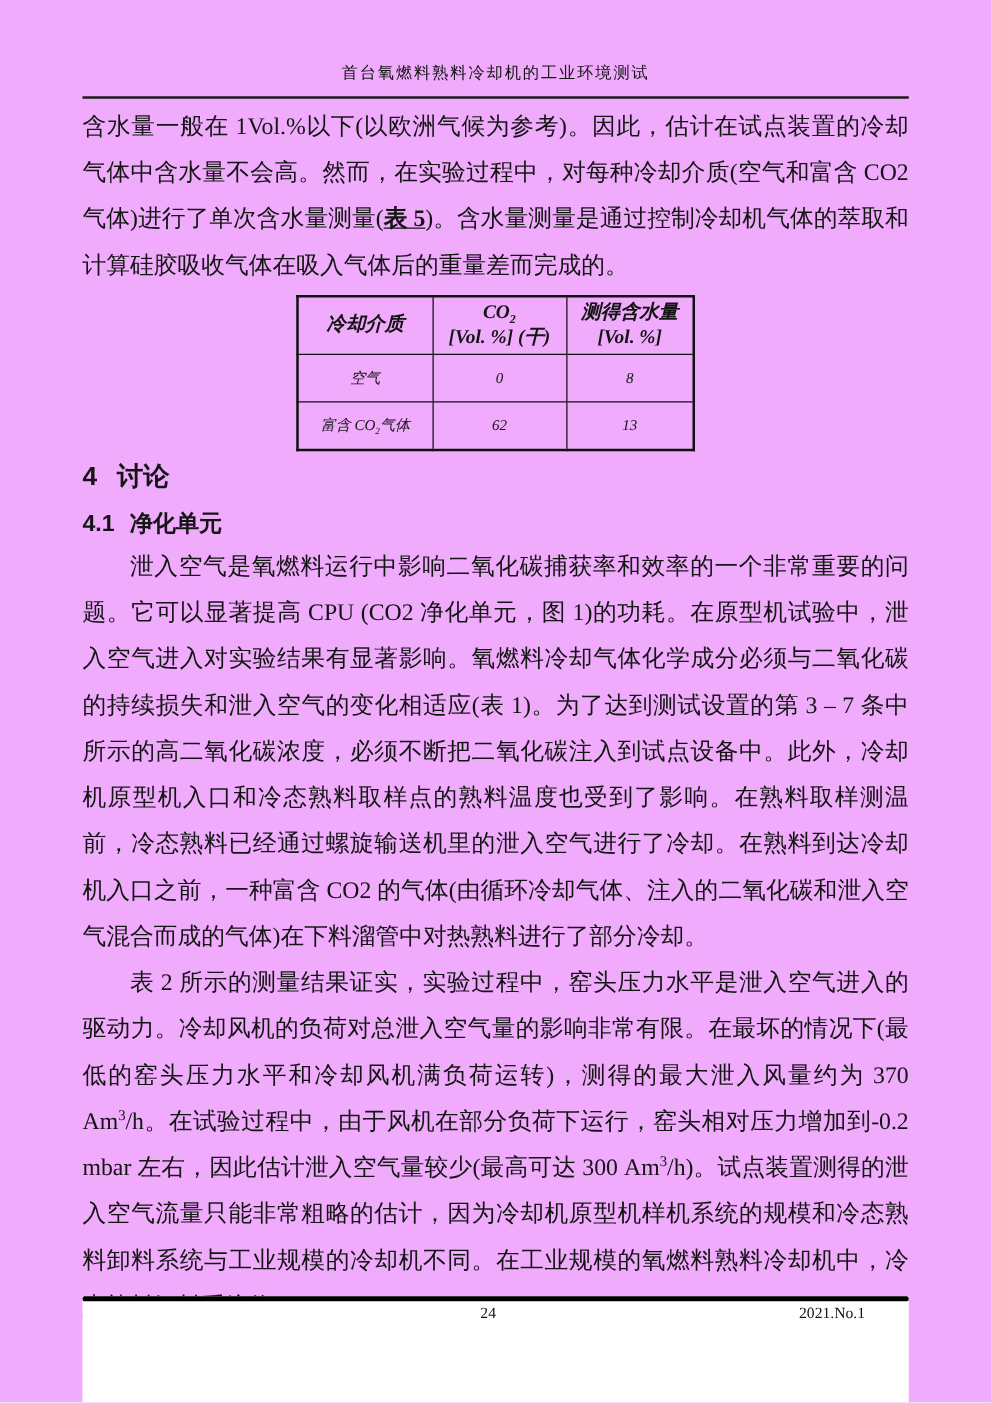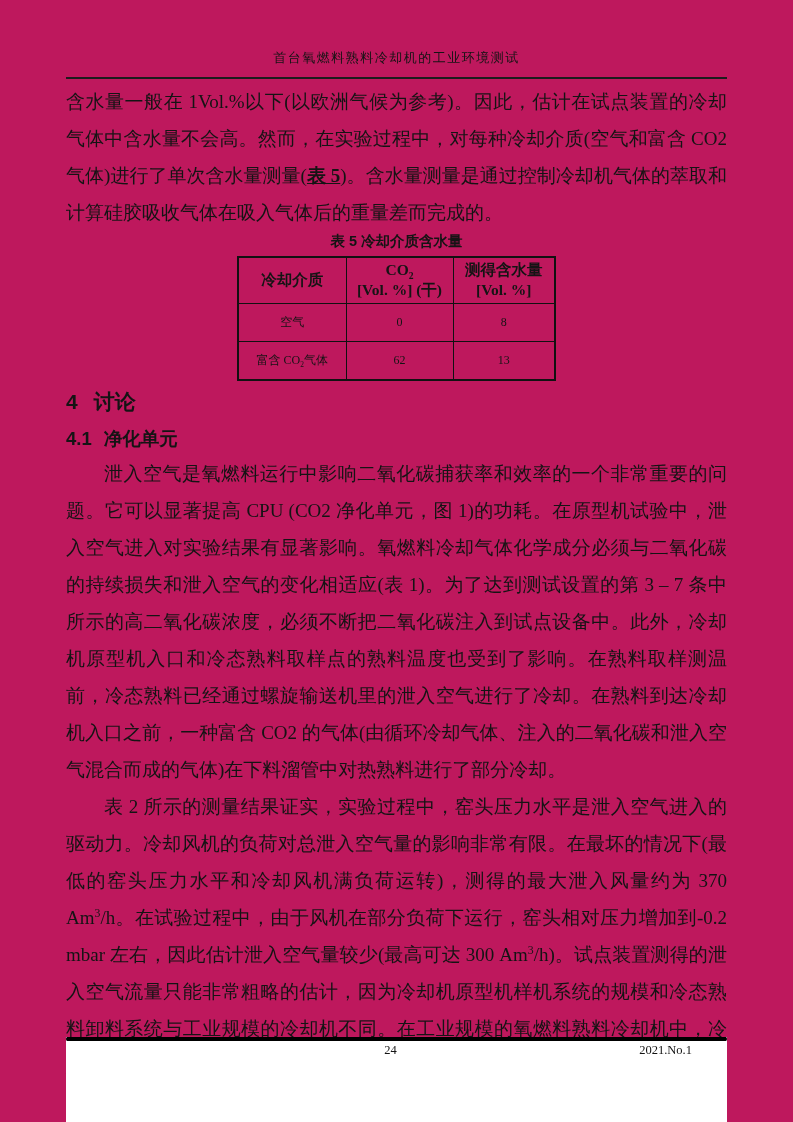--- a/index.html
+++ b/index.html
@@ -1,20 +1,20 @@
 <!DOCTYPE html>
 <html><head>
 <meta charset="utf-8">
 <style>
   * { margin:0; padding:0; box-sizing:border-box; }
   html,body { background:#ffffff; }
   .page {
     position:relative;
     width:793px; height:1122px;
-    background:#be185d;
+    background:#f0abfc;
     color:#141414;
     font-family:"Liberation Serif","DejaVu Serif",serif;
     overflow:hidden;
     margin:0 auto;
   }
   .content { margin:0 66px; }
 
   .running-head {
     padding-top:50px;
     padding-bottom:11px;
@@ -44,20 +44,21 @@
     font-weight:bold;
     font-size:14.5px;
     line-height:20px;
   }
 
   table.data-table {
     margin:5px auto 0 auto;
     border-collapse:collapse;
     border:2px solid #111;
     text-align:center;
+    font-style:italic;
   }
   table.data-table th, table.data-table td {
     border:1px solid #111;
     vertical-align:middle;
     padding:0 4px;
   }
   table.data-table th { font-weight:bold; font-size:15.5px; line-height:20px; height:46px; }
   table.data-table td { font-size:12px; }
   .col-medium { width:108px; }
   .col-co2    { width:107px; }
@@ -101,21 +102,20 @@
 
 <div class="page">
   <div class="content">
 
     <div class="running-head">首台氧燃料熟料冷却机的工业环境测试</div>
 
     <div class="body-text">
 
       <p class="para"><span>含水量一般在 1Vol.%以下(以欧洲气候为参考)。因此，估计在试点装置的冷却气体中含水量不会高。然而，在实验过程中，对每种冷却介质(空气和富含 CO2 气体)进行了单次含水量测量(</span><span style="font-weight: bold; text-decoration: underline;">表 5</span><span>)。含水量测量是通过控制冷却机气体的萃取和计算硅胶吸收气体在吸入气体后的重量差而完成的。</span></p>
 
-      <div class="table-caption">表 5 冷却介质含水量</div>
 
       <table class="data-table">
         <tbody>
             <tr>
           <th class="col-medium"><span style="font-weight: bold;">冷却介质</span></th>
           <th class="col-co2">
             <div><span style="font-weight: bold; margin-top: 26px;">CO</span><sub style="font-weight: bold;">2</sub></div>
             <div><span style="font-weight: bold;">[Vol. %] (干)</span></div>
           </th>
           <th class="col-moist">

